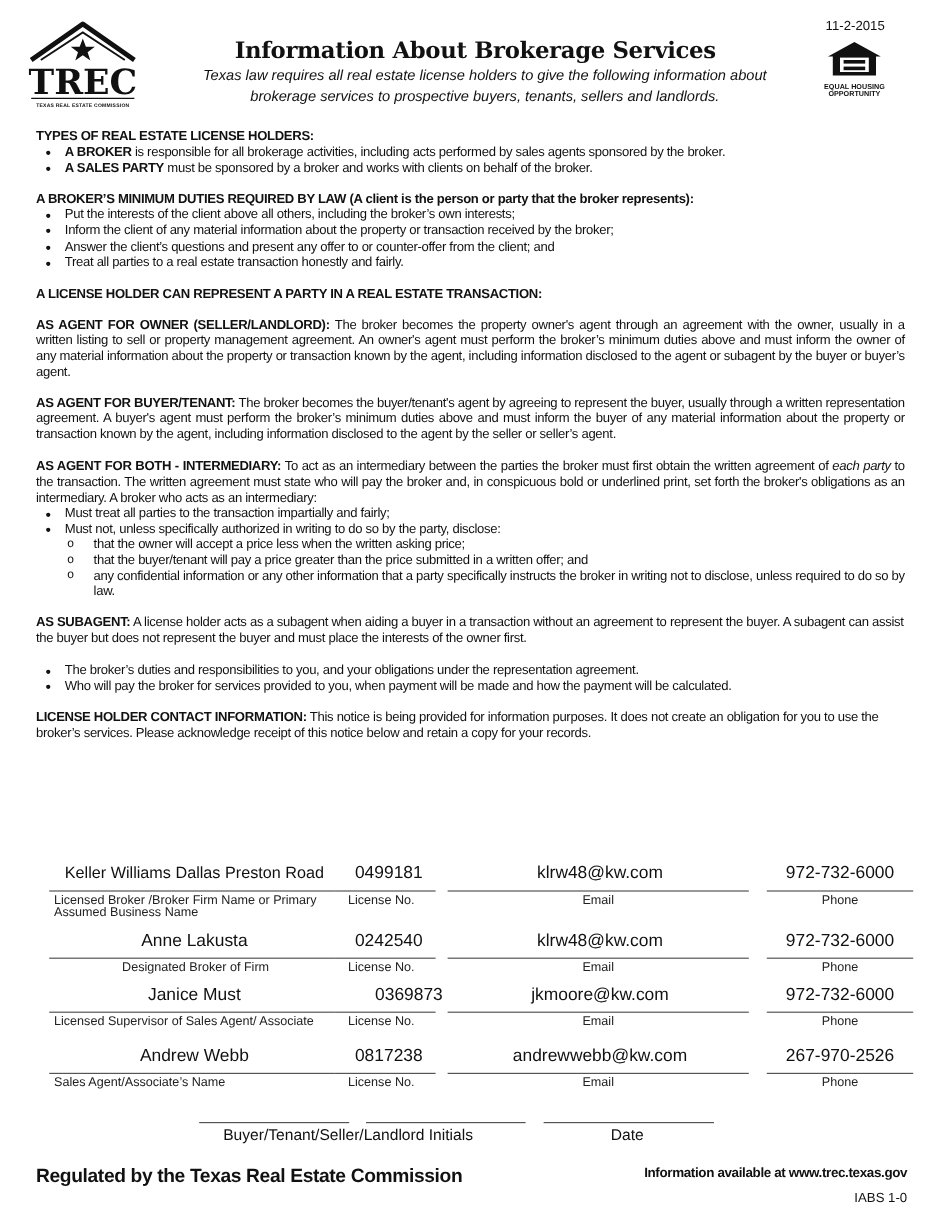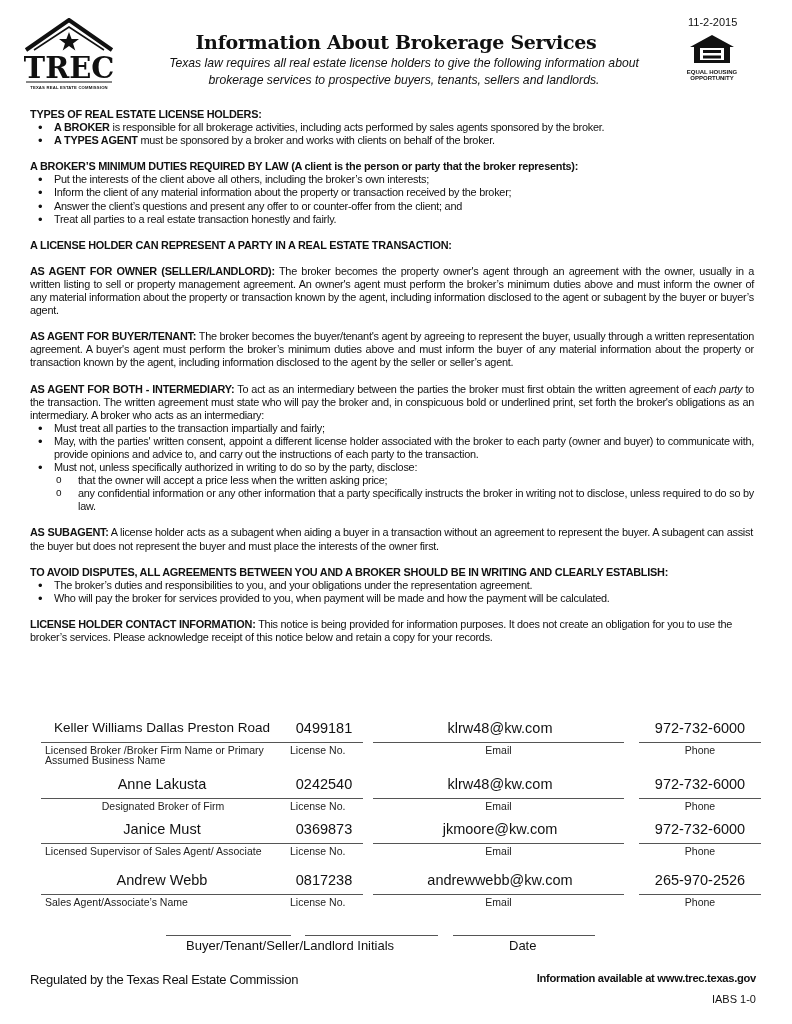--- a/index.html
+++ b/index.html
@@ -33,21 +33,21 @@
   .row { position: absolute; left: 15px; width: 792px; height: 44px; }
   .cell { position: absolute; text-align: center; }
   .val { font-size: 14.5px; white-space: nowrap; top: 0; }
   .rule { position: absolute; height: 1px; background: #555; top: 22px; }
   .lbl { position: absolute; font-size: 10.5px; line-height: 10px; top: 25px; color: #222; }
 
   
   .sig-line { position: absolute; top: 935px; height: 1px; background: #555; }
   .sig-lbl { position: absolute; top: 938px; font-size: 13px; }
 
-  .footer-left { position: absolute; left: 30px; top: 972px; font-weight: normal; font-size: 13px; letter-spacing: -0.3px; }
+  .footer-left { position: absolute; left: 30px; top: 972px; font-weight: bold; font-size: 16px; letter-spacing: -0.3px; }
   .footer-right { position: absolute; right: 36px; top: 972px; font-weight: bold; font-size: 11.2px; letter-spacing: -0.3px; }
   .form-id { position: absolute; right: 36px; top: 993px; font-size: 11px; }
 </style>
 </head>
 <body>
 
 <div class="logo">
   <svg width="90" height="76" viewBox="0 0 90 76">
     <polyline points="2,32 45,2 88,32" fill="none" stroke="#111" stroke-width="4"></polyline>
     <polyline points="10,32 45,9 80,32" fill="none" stroke="#111" stroke-width="1.5"></polyline>
@@ -73,21 +73,21 @@
     <rect x="17" y="22.5" width="18" height="3" fill="#111"></rect>
   </svg>
   <div style="font-size:6px;font-weight:bold;line-height:6px;text-align:center;width:52px;">EQUAL HOUSING</div>
   <div style="font-size:6px;font-weight:bold;line-height:6px;text-align:center;width:52px;">OPPORTUNITY</div>
 </div>
 
 <div class="content sans-narrow">
   <p class="hd">TYPES OF REAL ESTATE LICENSE HOLDERS:</p>
   <ul class="b">
     <li><b>A BROKER</b><span> is responsible for all brokerage activities, including acts performed by sales agents sponsored by the broker.</span></li>
-    <li><b>A TYPES AGENT</b><span> must be sponsored by a broker and works with clients on behalf of the broker.</span></li>
+    <li><b>A SALES PARTY</b><span> must be sponsored by a broker and works with clients on behalf of the broker.</span></li>
   </ul>
   <div class="gap"></div>
 
   <p class="hd">A BROKER’S MINIMUM DUTIES REQUIRED BY LAW (A client is the person or party that the broker represents):</p>
   <ul class="b">
     <li>Put the interests of the client above all others, including the broker’s own interests;</li>
     <li>Inform the client of any material information  about the property or transaction received by the broker;</li>
     <li>Answer the client’s questions and present any offer to or counter-offer from the client; and</li>
     <li>Treat all parties to a real estate transaction honestly and fairly.</li>
   </ul>
@@ -98,33 +98,32 @@
 
   <p class="just"><b>AS AGENT FOR OWNER (SELLER/LANDLORD):</b><span>  The broker becomes the property owner's agent through an agreement with the owner, usually in a written listing to sell or property management agreement. An owner's agent must perform the broker’s minimum duties above and must inform the owner of any material information about the property or transaction known by the agent, including information disclosed to the agent or subagent by the buyer or buyer’s agent.</span></p>
   <div class="gap"></div>
 
   <p class="just"><b>AS AGENT FOR BUYER/TENANT:</b><span>  The broker becomes the buyer/tenant's agent by agreeing to represent the buyer, usually through a written representation agreement. A buyer's agent must perform the broker’s minimum duties above and must inform the buyer of any material information about the property or transaction known by the agent, including information disclosed to the agent by the seller or seller’s agent.</span></p>
   <div class="gap"></div>
 
   <p class="just"><b>AS AGENT FOR BOTH - INTERMEDIARY:</b><span>  To act as an intermediary between the parties the broker must first obtain the written agreement of </span><i>each party</i><span> to the transaction. The written agreement must state who will pay the broker and, in conspicuous bold or underlined print, set forth the broker's obligations as an intermediary. A broker who acts as an intermediary:</span></p>
   <ul class="b">
     <li>Must treat all parties to the transaction impartially  and fairly;</li>
-    <li class="just">May, with the parties' written consent, appoint a different license holder associated with the broker to each party (owner and buyer) to communicate with, provide opinions and advice to, and carry out the instructions of each party to the transaction.</li>
     <li>Must not, unless specifically authorized in writing to do so by the party, disclose:</li>
   </ul>
   <ul class="o">
     <li>that the owner will accept a price less when the written asking price;</li>
+    <li>that the buyer/tenant will pay a price greater than the price submitted in a written offer;  and</li>
     <li>any confidential information or any other information that a party specifically instructs the broker in writing not to disclose, unless required to do so by law.</li>
   </ul>
   <div class="gap"></div>
 
   <p><b>AS SUBAGENT:</b><span> A license holder acts as a subagent when aiding a buyer in a transaction without an agreement to represent the buyer. A subagent can assist the buyer but does not represent the buyer and must place the interests of the owner first.</span></p>
   <div class="gap"></div>
 
-  <p class="hd">TO AVOID DISPUTES, ALL AGREEMENTS BETWEEN YOU AND A BROKER SHOULD BE IN WRITING AND CLEARLY ESTABLISH:</p>
   <ul class="b">
     <li>The broker’s duties and responsibilities to you, and your obligations under the representation agreement.</li>
     <li>Who will pay the broker for services provided to you, when payment will be made and how the payment will be calculated.</li>
   </ul>
   <div class="gap"></div>
 
   <p><b>LICENSE HOLDER CONTACT INFORMATION:</b><span> This notice is being provided for information purposes. It does not create an obligation for you to use the broker’s services. Please acknowledge receipt of this notice below and retain a copy for your records.</span></p>
 </div>
 
 <div class="row" style="top:720px;">
@@ -154,42 +153,42 @@
   <div class="lbl" style="left:358px;width:251px;text-align:center;">Email</div>
   <div class="cell val" style="left:624px;width:122px;">972-732-6000</div>
   <div class="rule" style="left:624px;width:122px;"></div>
   <div class="lbl" style="left:624px;width:122px;text-align:center;">Phone</div>
 </div>
 
 <div class="row" style="top:821px;">
   <div class="cell val" style="left:28px;width:238px;">Janice Must</div>
   <div class="rule" style="left:26px;width:238px;"></div>
   <div class="lbl" style="left:30px;width:220px;">Licensed Supervisor of Sales Agent/ Associate</div>
-  <div class="cell val" style="left:264px;width:90px;">0369873</div>
+  <div class="cell val" style="left:264px;width:90px;text-align:right;">0369873</div>
   <div class="rule" style="left:264px;width:84px;"></div>
   <div class="lbl" style="left:275px;">License No.</div>
   <div class="cell val" style="left:360px;width:250px;">jkmoore@kw.com</div>
   <div class="rule" style="left:358px;width:251px;"></div>
   <div class="lbl" style="left:358px;width:251px;text-align:center;">Email</div>
   <div class="cell val" style="left:624px;width:122px;">972-732-6000</div>
   <div class="rule" style="left:624px;width:122px;"></div>
   <div class="lbl" style="left:624px;width:122px;text-align:center;">Phone</div>
 </div>
 
 <div class="row" style="top:872px;">
   <div class="cell val" style="left:28px;width:238px;">Andrew Webb</div>
   <div class="rule" style="left:26px;width:238px;"></div>
   <div class="lbl" style="left:30px;width:236px;">Sales Agent/Associate’s Name</div>
   <div class="cell val" style="left:264px;width:90px;">0817238</div>
   <div class="rule" style="left:264px;width:84px;"></div>
   <div class="lbl" style="left:275px;">License No.</div>
   <div class="cell val" style="left:360px;width:250px;">andrewwebb@kw.com</div>
   <div class="rule" style="left:358px;width:251px;"></div>
   <div class="lbl" style="left:358px;width:251px;text-align:center;">Email</div>
-  <div class="cell val" style="left:624px;width:122px;">265-970-2526</div>
+  <div class="cell val" style="left:624px;width:122px;">267-970-2526</div>
   <div class="rule" style="left:624px;width:122px;"></div>
   <div class="lbl" style="left:624px;width:122px;text-align:center;">Phone</div>
 </div>
 
 <div class="sig-line" style="left:166px;width:125px;"></div>
 <div class="sig-line" style="left:305px;width:133px;"></div>
 <div class="sig-line" style="left:453px;width:142px;"></div>
 <div class="sig-lbl" style="left:186px;">Buyer/Tenant/Seller/Landlord Initials</div>
 <div class="sig-lbl" style="left:509px;">Date</div>
 

